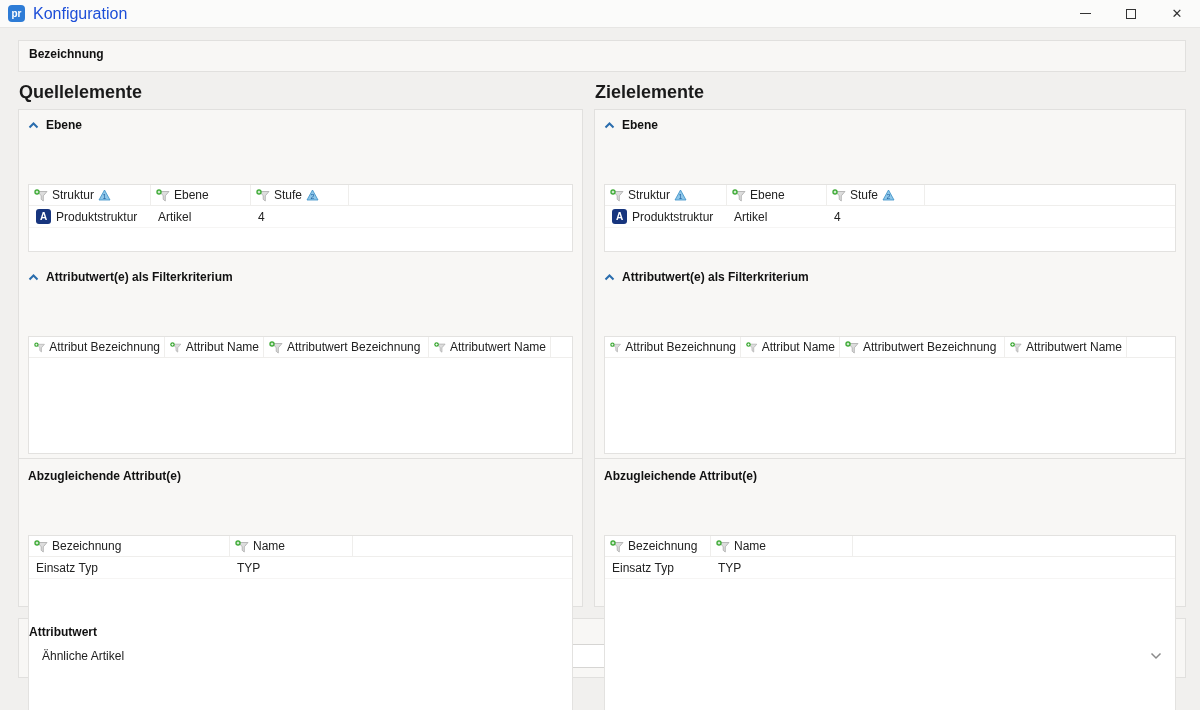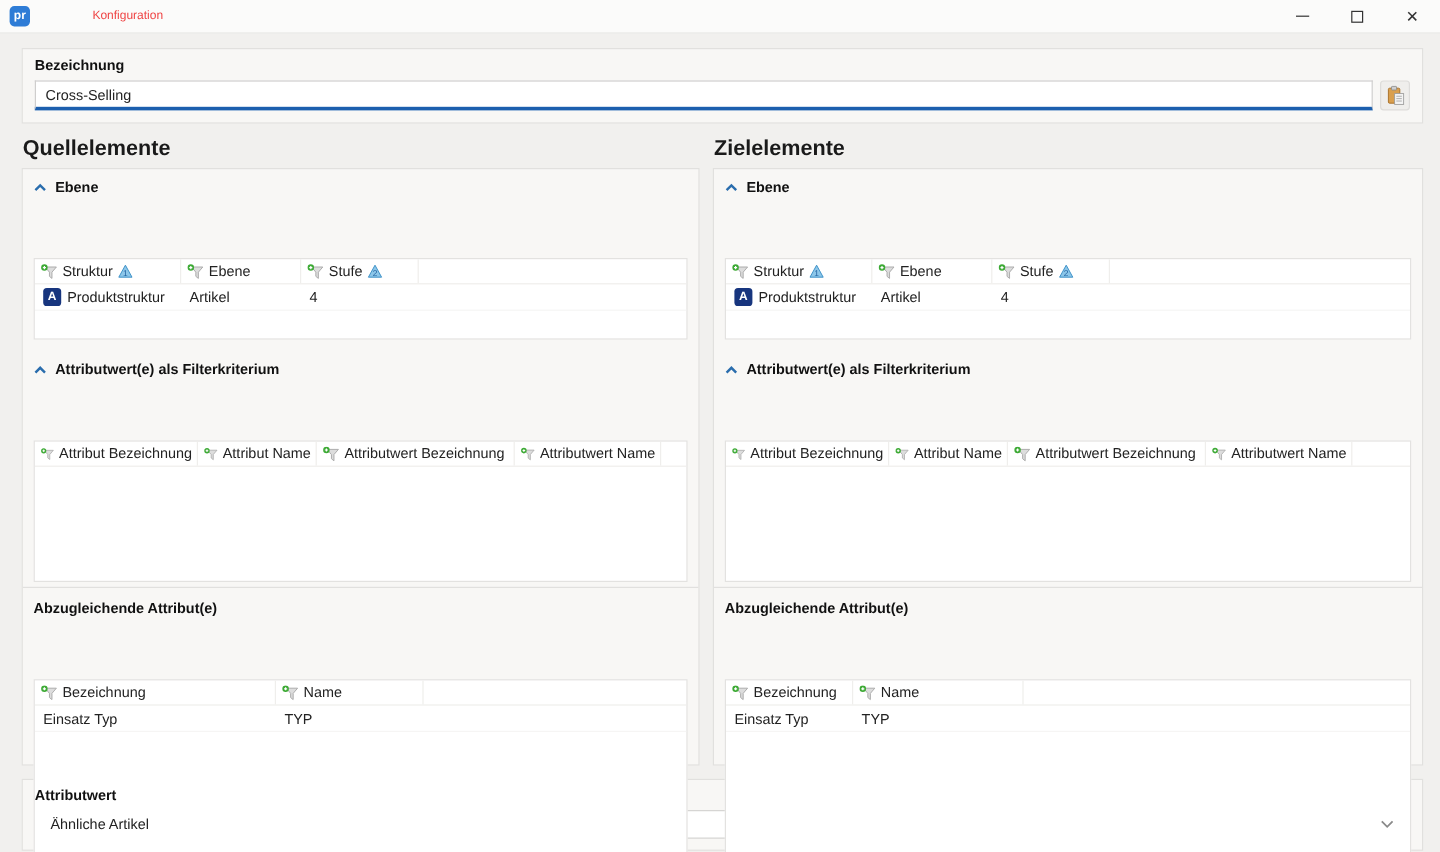--- a/index.html
+++ b/index.html
@@ -6,28 +6,28 @@
   html,body { width:1200px; height:710px; }
   body {
     font-family:"Liberation Sans", sans-serif;
     background:#f1f0ee;
     color:#1a1a1a;
     overflow:hidden;
   }
   
   .titlebar {
     height:28px; background:#fbfbfa; border-bottom:1px solid #e7e6e4;
-    display:flex; align-items:center; padding-left:8px;gap:44px;
+    display:flex; align-items:center; padding-left:8px;
   }
   .app-icon {
     width:17px; height:17px; background:#2e7cd6; border-radius:4px;
     color:#fff; font-size:10px; font-weight:bold;
     display:flex; align-items:center; justify-content:center;
   }
-  .title-text { margin-left:8px; font-size:10px; color:#ef4444; }
+  .title-text { margin-left:8px; font-size:16px; color:#1d4ed8; }
   .win-controls { margin-left:auto; display:flex; height:100%; }
   .win-btn { width:46px; height:100%; display:flex; align-items:center; justify-content:center; color:#333; }
   .min-glyph { width:11px; height:1px; background:#333; display:block; }
   .max-glyph { width:10px; height:10px; border:1px solid #333; display:block; }
   .close-glyph { font-size:13px; line-height:1; color:#333; }
 
   
   .gbox { border:1px solid #e1e0de; background:#f8f7f5; }
   .bold-label { font-weight:bold; font-size:12px; color:#111; }
 
@@ -114,31 +114,20 @@
     <div class="win-btn">
         <span class="close-glyph">✕</span>
       </div>
   </div>
 </div>
 
 <div class="content">
 
   <div class="gbox bez-box">
     <div class="bold-label">Bezeichnung</div>
-    <div class="bez-row">
-      <input class="bez-input" type="text" value="Cross-Selling" style="">
-      <div class="paste-btn">
-        <svg width="18" height="18" viewBox="0 0 18 18">
-          <rect x="3" y="2.5" width="9.5" height="12.5" rx="1" fill="#d99f4e" stroke="#a8712a" stroke-width="0.8"></rect>
-          <rect x="5.6" y="1" width="4.2" height="3" rx="0.6" fill="#cfcfcf" stroke="#8a8a8a" stroke-width="0.7"></rect>
-          <rect x="8.2" y="7" width="7.5" height="9" fill="#f4f4f4" stroke="#9a9a9a" stroke-width="0.7"></rect>
-          <path d="M9.6 9.2 H14.2 M9.6 11.2 H14.2 M9.6 13.2 H14.2" stroke="#ababab" stroke-width="0.8"></path>
-        </svg>
-      </div>
-    </div>
   </div>
 
   <div class="columns">
 
     <div class="col-left">
       <div class="col-title">Quellelemente</div>
       <div class="gbox col-box">
 
         <div class="section-header">
           <span class="chevron">

